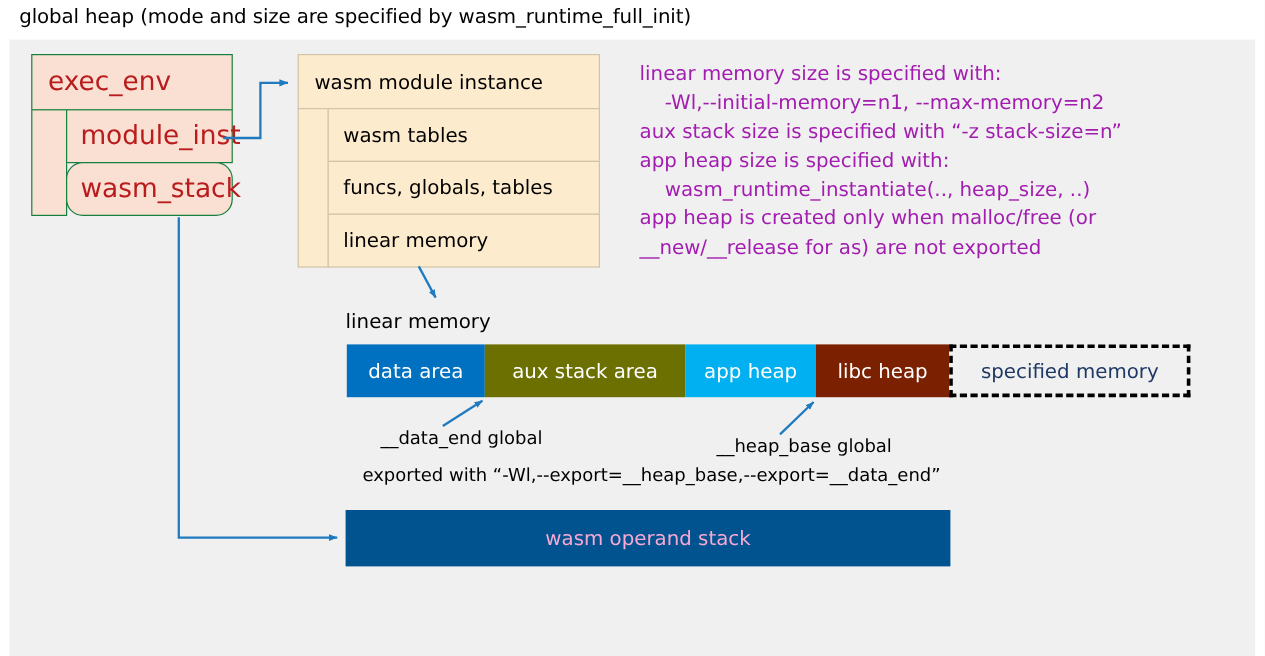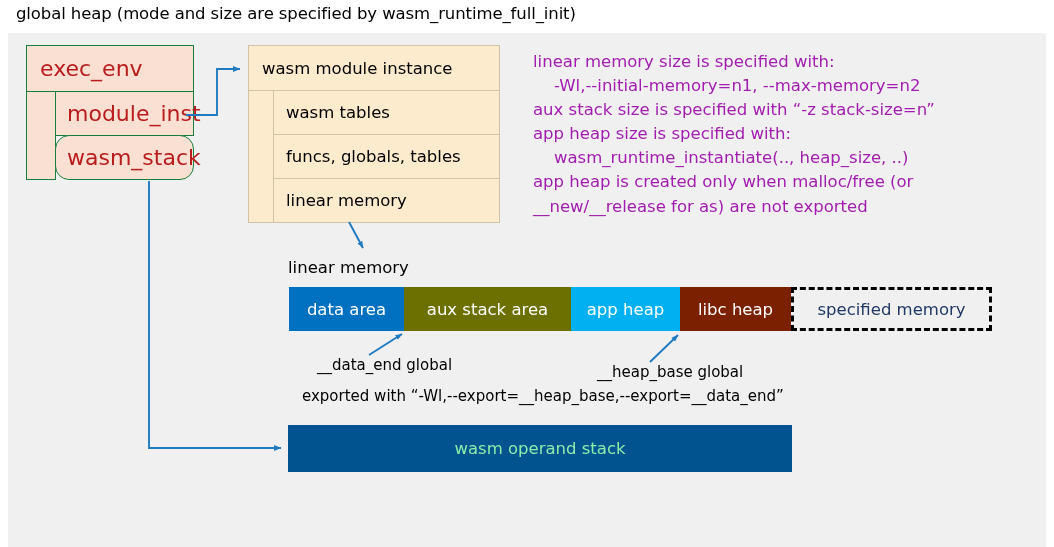--- a/index.html
+++ b/index.html
@@ -84,21 +84,21 @@
   .lbl{position:absolute;font-size:15px;color:#000;white-space:nowrap;}
   .lbl-dataend{left:317px;top:356px;}
   .lbl-heapbase{left:597px;top:363px;}
   .lbl-exported{left:302px;top:371px;margin-top:16px;}
 
   
   .opstack{
     position:absolute;left:288px;top:425px;width:504px;height:47px;
     background:#00538e;
     display:flex;align-items:center;justify-content:center;
-    font-size:16.5px;color:#86efac;
+    font-size:16.5px;color:#f9a8d4;
   }
 
   
   .bottom-notes{
     position:absolute;left:186px;top:481px;width:860px;
     font-size:16.5px;line-height:27px;color:#000;white-space:pre;
   }
 
   svg.arrows{position:absolute;left:0;top:0;width:1054px;height:547px;pointer-events:none;}
 </style>

